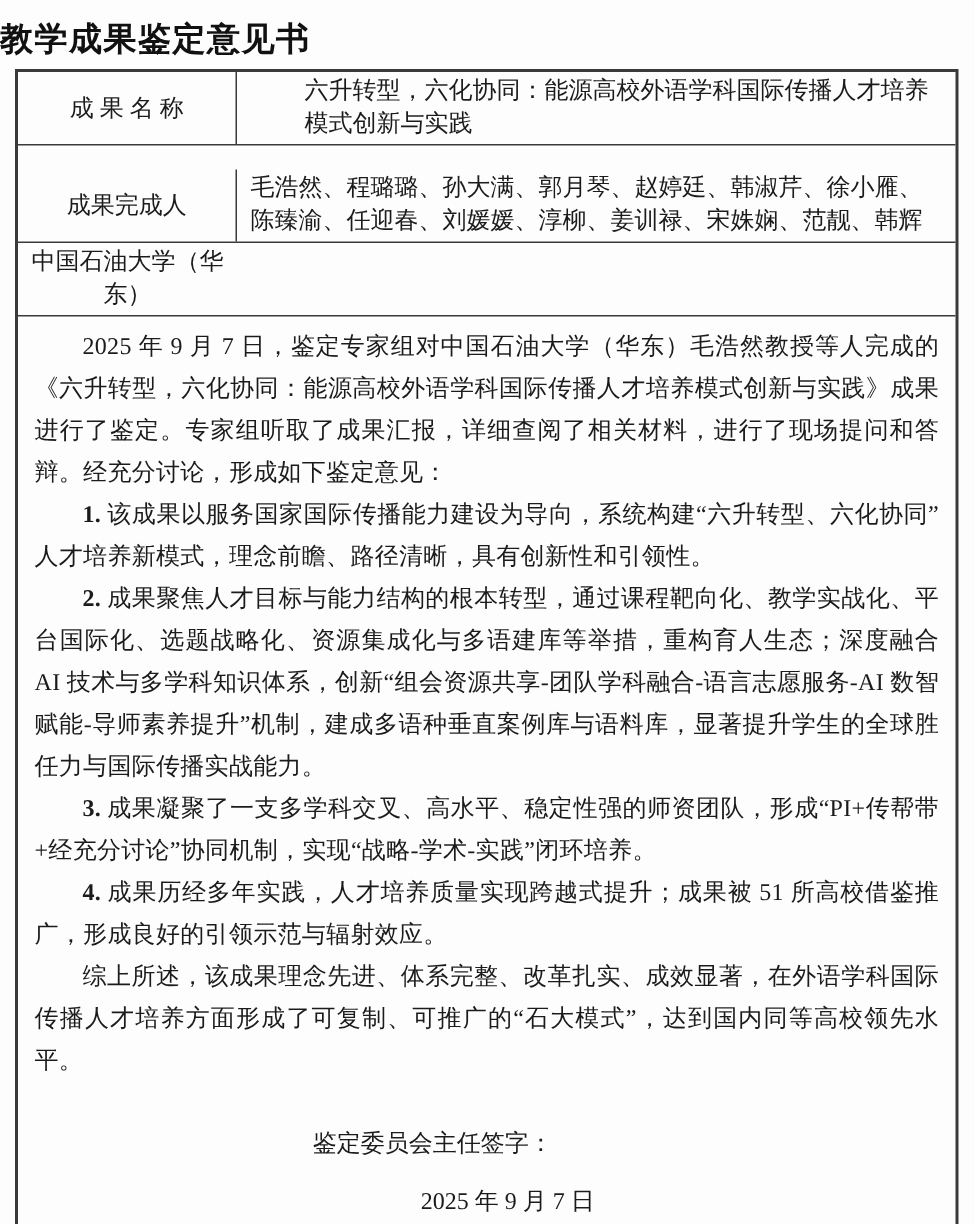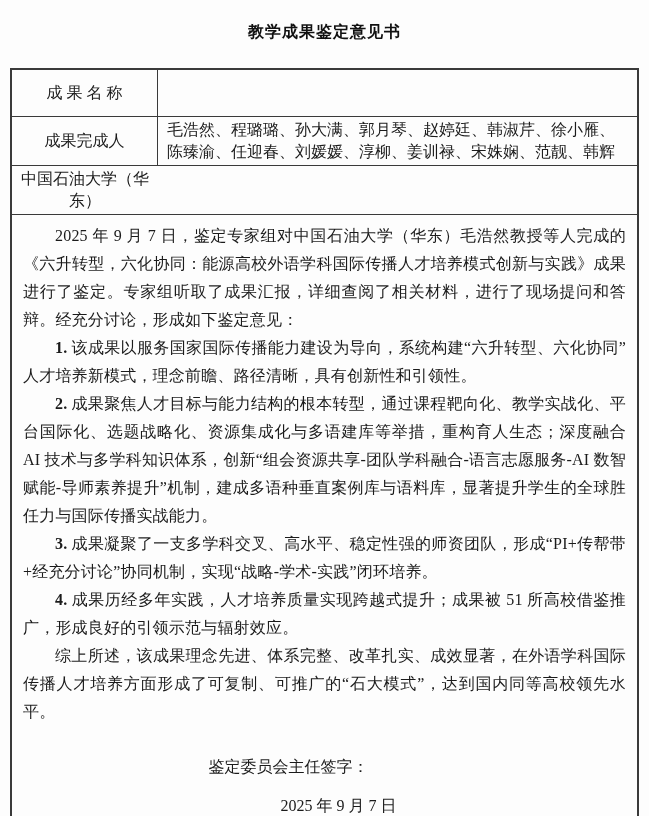--- a/index.html
+++ b/index.html
@@ -10,44 +10,43 @@
     color:#1b1b1b;
     -webkit-font-smoothing:antialiased;
   }
   .page{
     width:649px;height:816px;
     background:#fdfdfd;
     box-sizing:border-box;
     overflow:hidden;
   }
   .doc-title{
-    margin:11px;
+    margin:0;
     padding-top:11px;
     height:35px;
-    text-align:center;
     font-family:"Liberation Sans","DejaVu Sans",sans-serif;
-    font-size:16px;
+    font-size:22px;
     font-weight:700;
     letter-spacing:1px;
     color:#111;
   }
   .doc-table{
     margin:0 10px;
     width:629px;
     box-sizing:border-box;
     border:2px solid #3a3a3a;
     background:#fdfdfd;
   }
   .trow{
     display:grid;
     grid-template-columns:146px 1fr;
     border-bottom:1.5px solid #3a3a3a;
   }
   .trow:nth-child(1){min-height:46px;gap:36px;}
-  .trow:nth-child(2){min-height:44px;}
+  .trow:nth-child(2){min-height:44px;margin-top:16px;}
   .trow:nth-child(3){min-height:42px;}
   .trow:nth-child(4){min-height:43px;}
   .cell{
     display:flex;
     align-items:center;
     box-sizing:border-box;
     font-size:16px;
   }
   .cell.label{
     justify-content:center;
@@ -97,20 +96,21 @@
 <body>
 
 <div class="page">
 
   <h1 class="doc-title">教学成果鉴定意见书</h1>
 
   <div class="doc-table">
     <div id="rows-mount">
   <div class="trow">
     <div class="cell label">成 果 名 称</div>
+    <div class="cell value">六升转型，六化协同：能源高校外语学科国际传播人才培养模式创新与实践</div>
   </div>
 
   <div class="trow">
     <div class="cell label">成果完成人</div>
     <div class="cell value">毛浩然、程璐璐、孙大满、郭月琴、赵婷廷、韩淑芹、徐小雁、陈臻渝、任迎春、刘媛媛、淳柳、姜训禄、宋姝娴、范靓、韩辉</div>
   </div>
 
   <div class="trow">
     <div class="cell value center">中国石油大学（华东）</div>
   </div>

